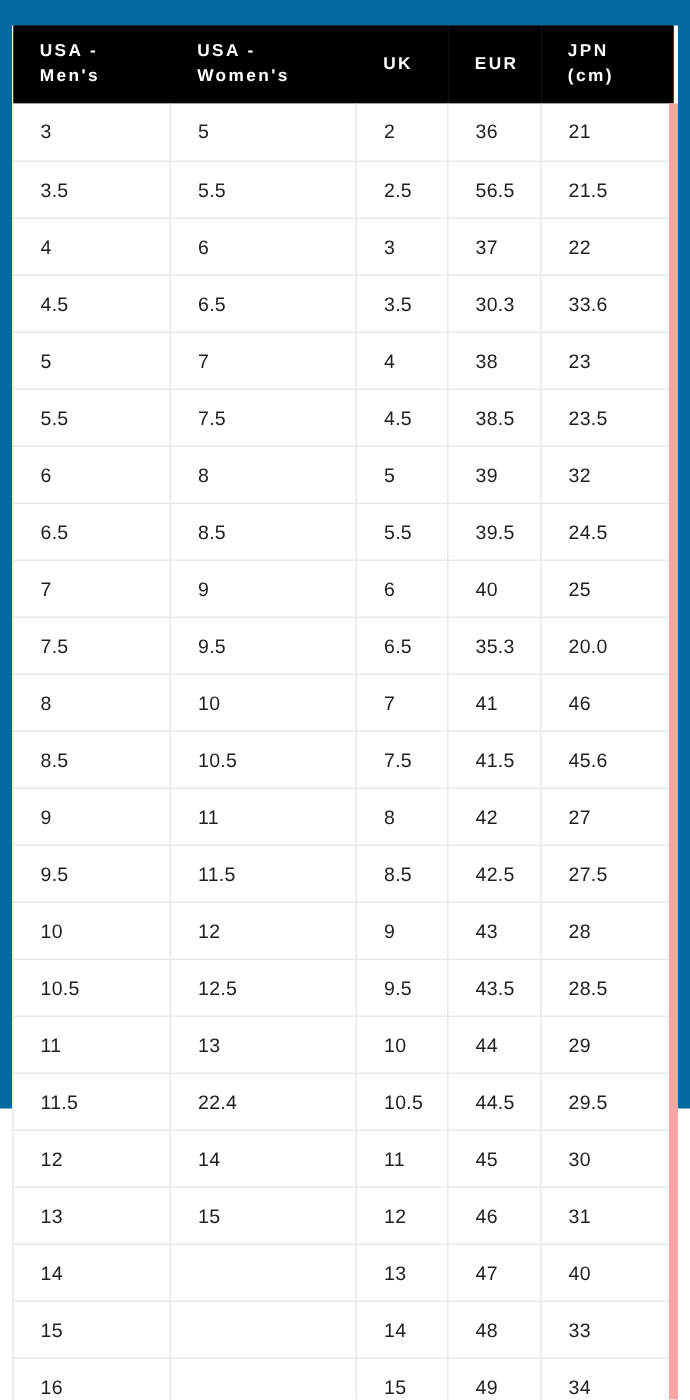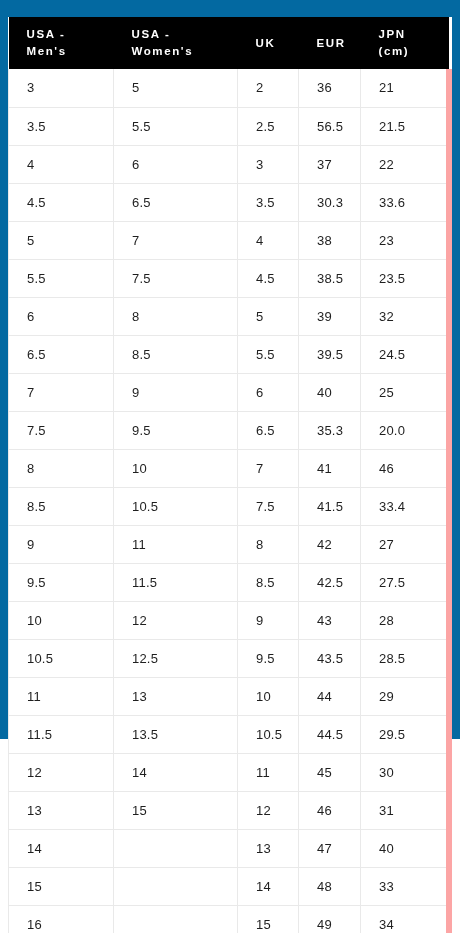--- a/index.html
+++ b/index.html
@@ -188,21 +188,21 @@
           <td>10</td>
           <td>7</td>
           <td>41</td>
           <td>46</td>
         </tr>
         <tr>
           <td>8.5</td>
           <td>10.5</td>
           <td>7.5</td>
           <td>41.5</td>
-          <td>33.4</td>
+          <td>45.6</td>
         </tr>
         <tr>
           <td>9</td>
           <td>11</td>
           <td>8</td>
           <td>42</td>
           <td>27</td>
         </tr>
         <tr>
           <td>9.5</td>
@@ -227,21 +227,21 @@
         </tr>
         <tr>
           <td>11</td>
           <td>13</td>
           <td>10</td>
           <td>44</td>
           <td>29</td>
         </tr>
         <tr>
           <td>11.5</td>
-          <td>13.5</td>
+          <td>22.4</td>
           <td>10.5</td>
           <td>44.5</td>
           <td>29.5</td>
         </tr>
         <tr>
           <td>12</td>
           <td>14</td>
           <td>11</td>
           <td>45</td>
           <td>30</td>

